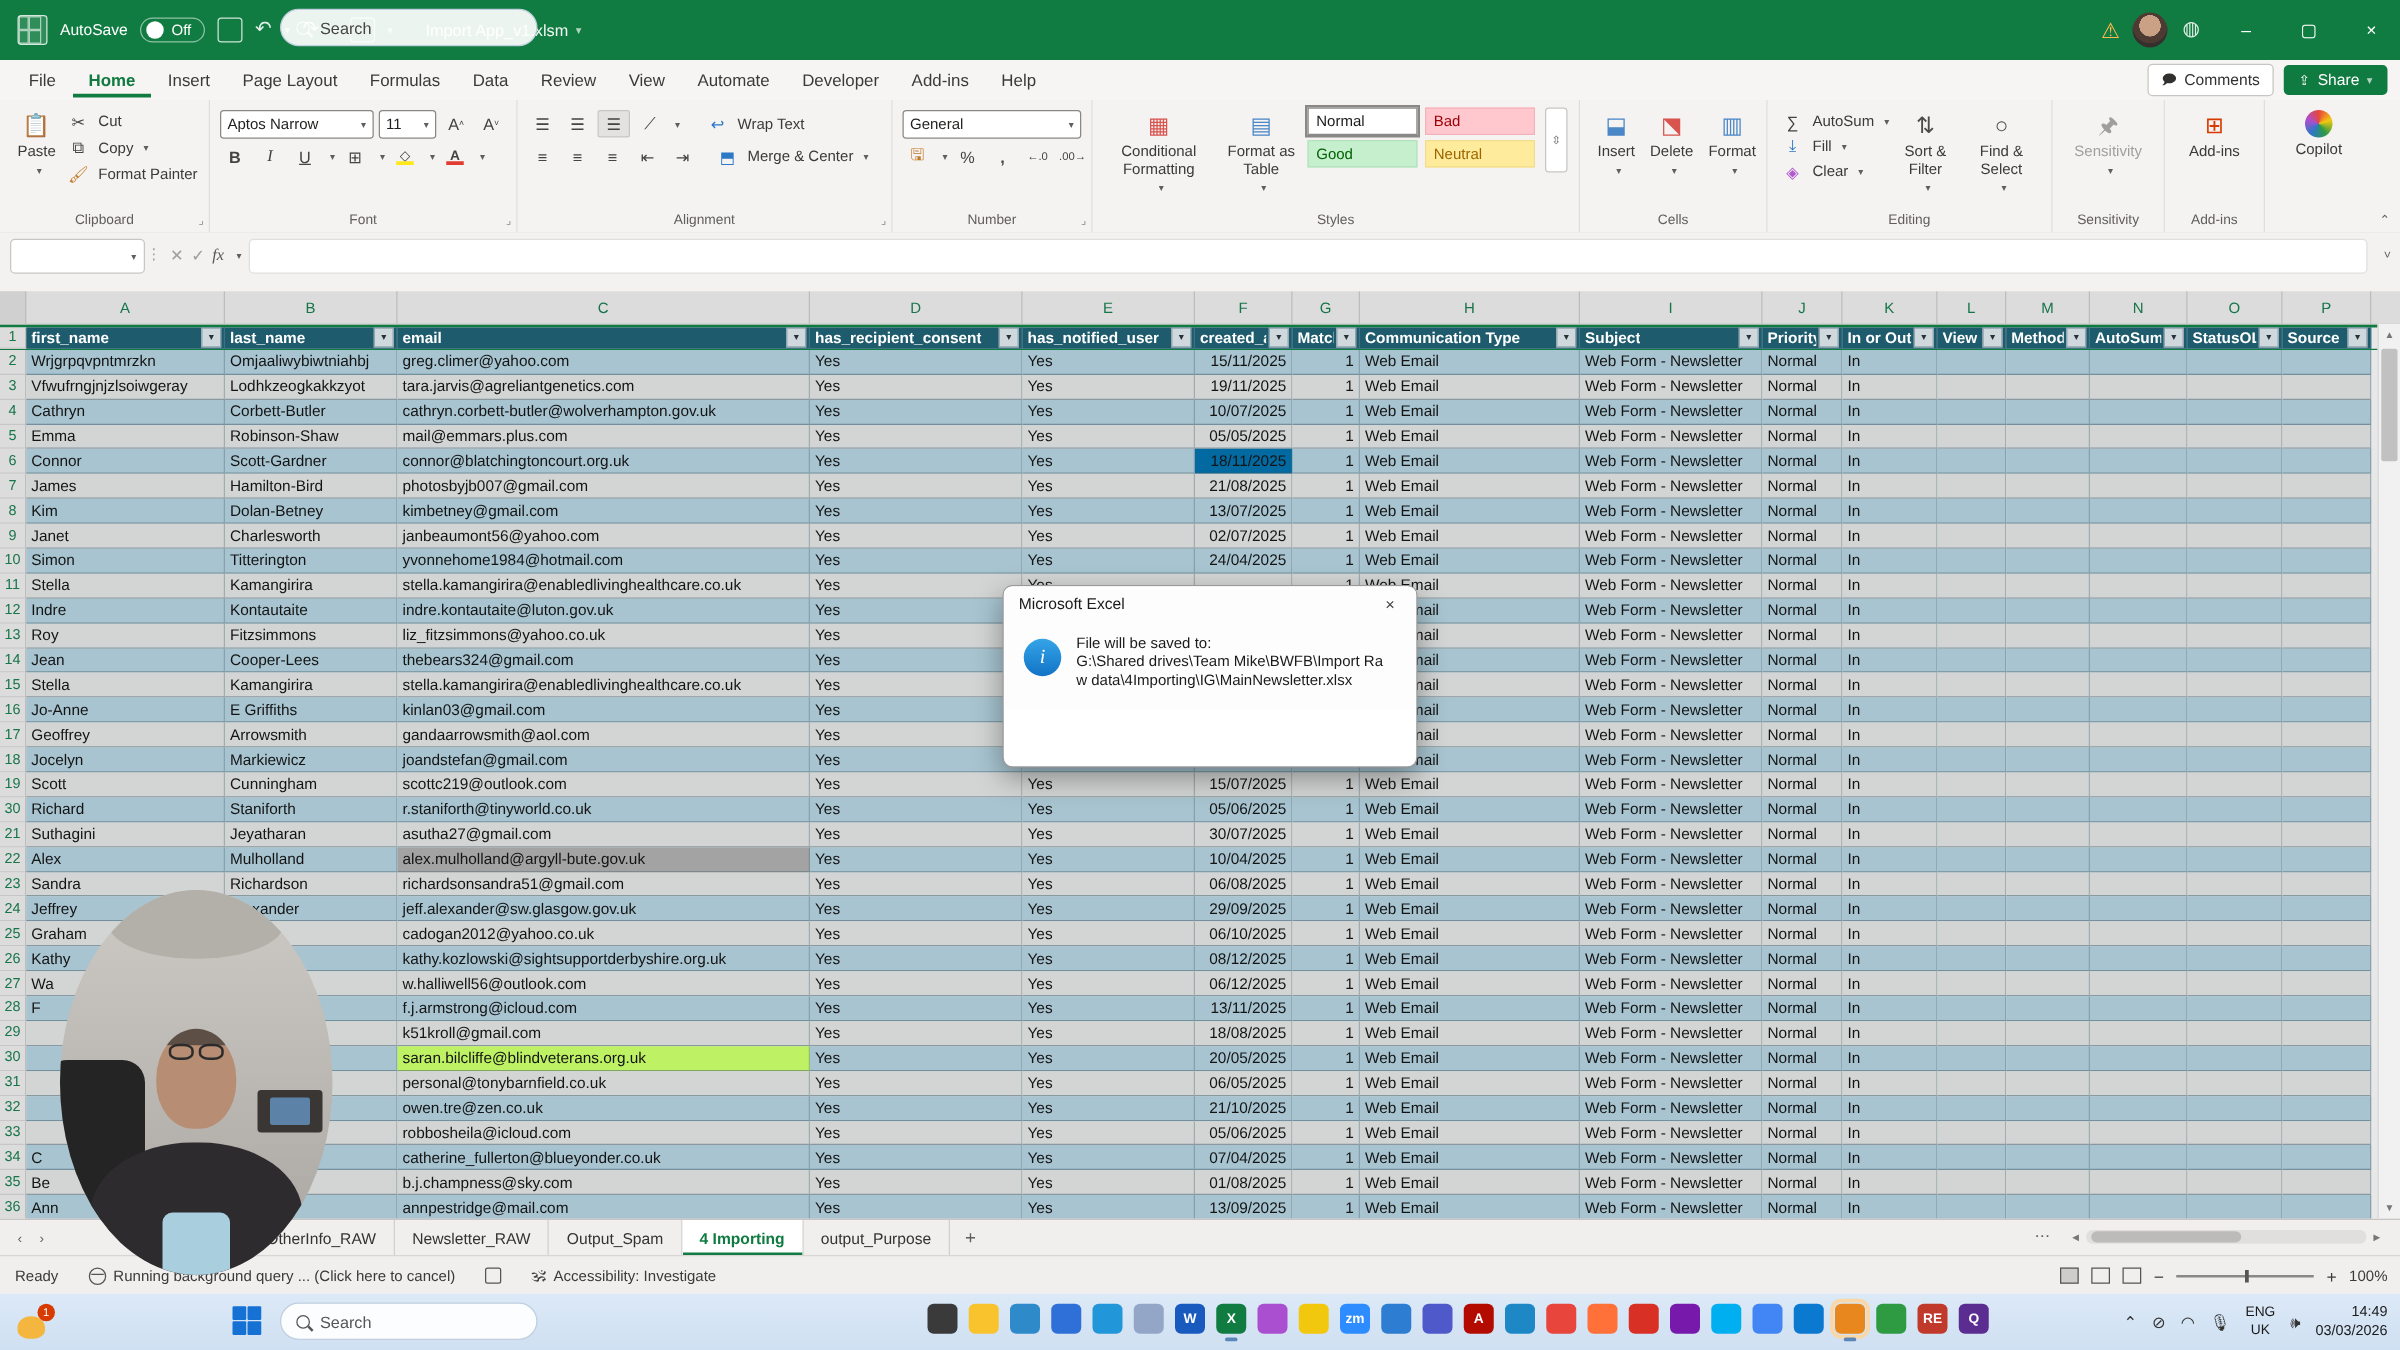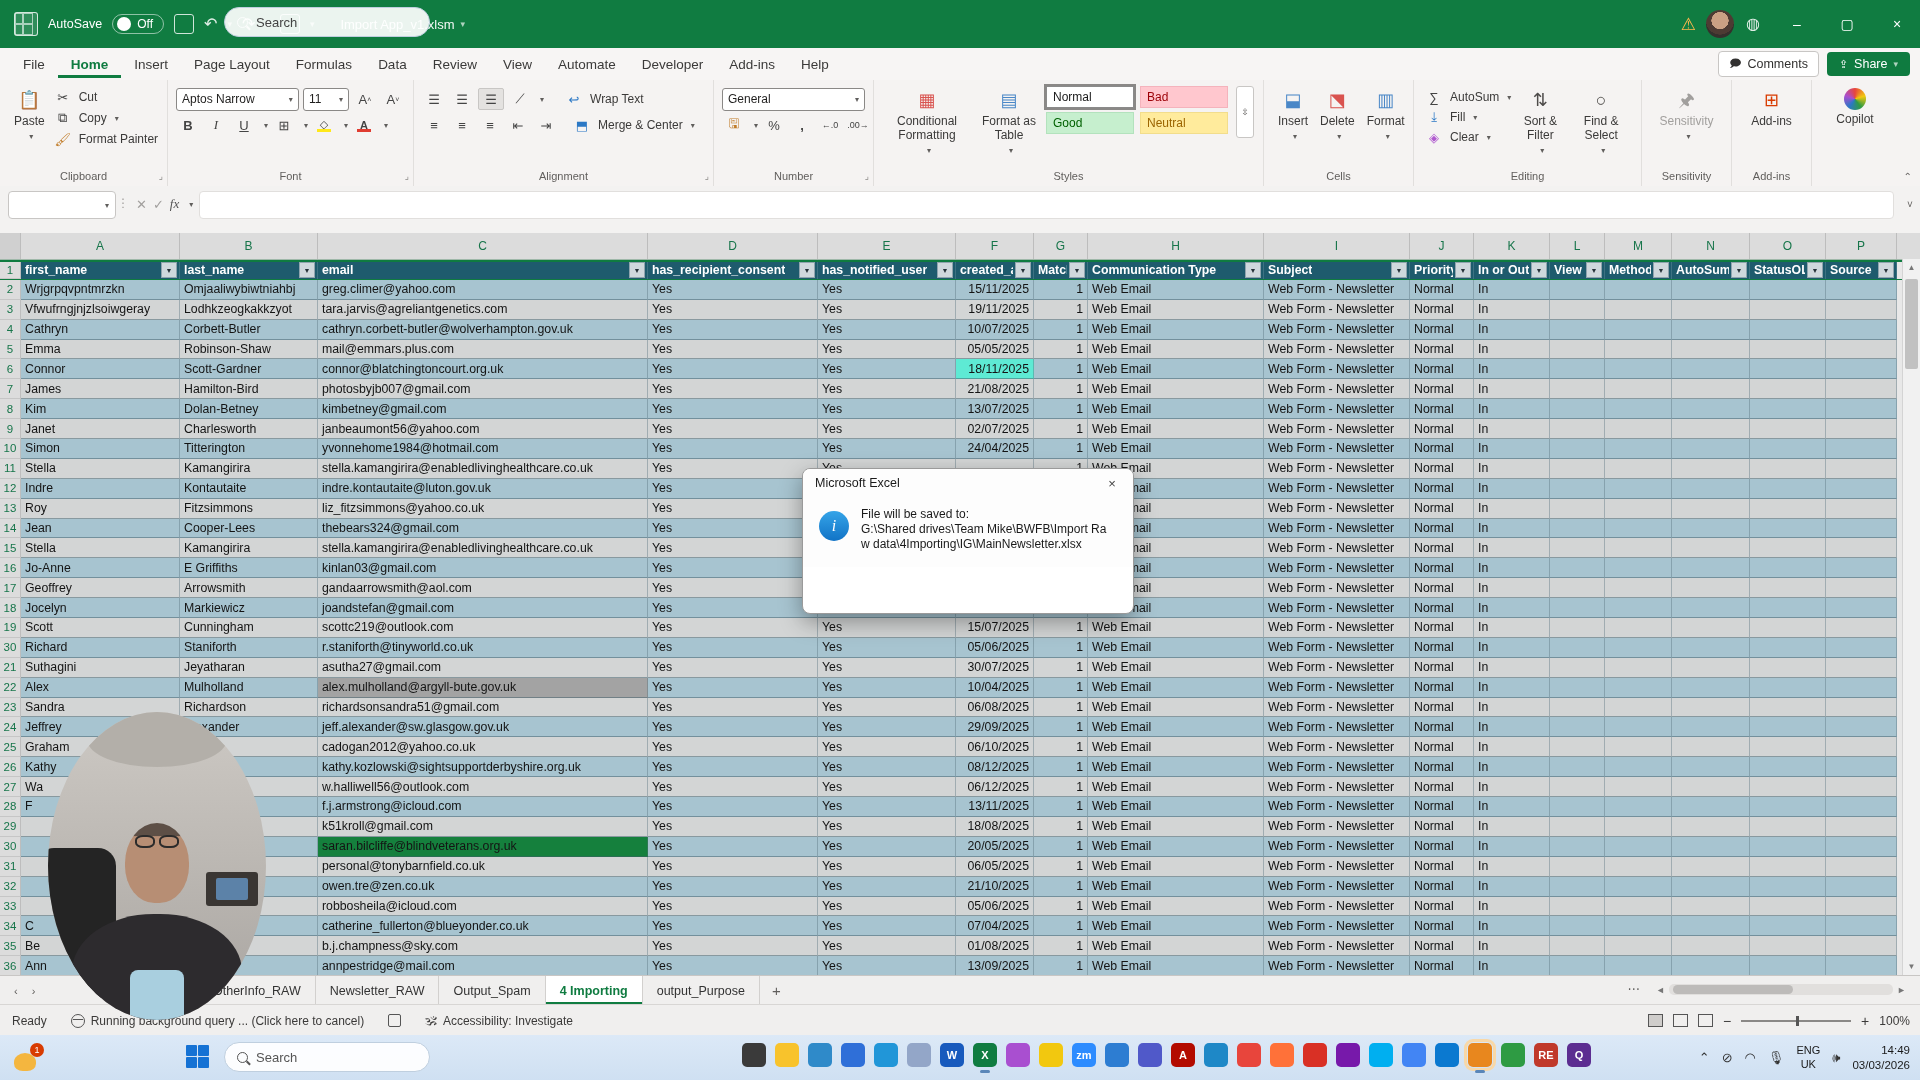--- a/index.html
+++ b/index.html
@@ -646,21 +646,21 @@
           <div class="cell" style="width: 76px; flex: 0 0 auto; background: rgb(211, 213, 213);"></div>
           <div class="cell" style="width: 71px; flex: 0 0 auto; background: rgb(211, 213, 213);"></div>
         </div>
         <div class="grow">
           <div class="rnum" style="width: 21px; flex: 0 0 auto;">6</div>
           <div class="cell" style="width: 159px; flex: 0 0 auto; background: rgb(167, 196, 208);">Connor</div>
           <div class="cell" style="width: 138px; flex: 0 0 auto; background: rgb(167, 196, 208);">Scott-Gardner</div>
           <div class="cell" style="width: 330px; flex: 0 0 auto; background: rgb(167, 196, 208);">connor@blatchingtoncourt.org.uk</div>
           <div class="cell" style="width: 170px; flex: 0 0 auto; background: rgb(167, 196, 208);">Yes</div>
           <div class="cell" style="width: 138px; flex: 0 0 auto; background: rgb(167, 196, 208);">Yes</div>
-          <div class="cell num" style="width: 78px; flex: 0 0 auto; background: #5eead4;">18/11/2025</div>
+          <div class="cell num" style="width: 78px; flex: 0 0 auto; background: #0369a1;">18/11/2025</div>
           <div class="cell num" style="width: 54px; flex: 0 0 auto; background: rgb(167, 196, 208);">1</div>
           <div class="cell" style="width: 176px; flex: 0 0 auto; background: rgb(167, 196, 208);">Web Email</div>
           <div class="cell" style="width: 146px; flex: 0 0 auto; background: rgb(167, 196, 208);">Web Form - Newsletter</div>
           <div class="cell" style="width: 64px; flex: 0 0 auto; background: rgb(167, 196, 208);">Normal</div>
           <div class="cell" style="width: 76px; flex: 0 0 auto; background: rgb(167, 196, 208);">In</div>
           <div class="cell" style="width: 55px; flex: 0 0 auto; background: rgb(167, 196, 208);"></div>
           <div class="cell" style="width: 67px; flex: 0 0 auto; background: rgb(167, 196, 208);"></div>
           <div class="cell" style="width: 78px; flex: 0 0 auto; background: rgb(167, 196, 208);"></div>
           <div class="cell" style="width: 76px; flex: 0 0 auto; background: rgb(167, 196, 208);"></div>
           <div class="cell" style="width: 71px; flex: 0 0 auto; background: rgb(167, 196, 208);"></div>
@@ -1099,21 +1099,21 @@
           <div class="cell" style="width: 55px; flex: 0 0 auto; background: rgb(211, 213, 213);"></div>
           <div class="cell" style="width: 67px; flex: 0 0 auto; background: rgb(211, 213, 213);"></div>
           <div class="cell" style="width: 78px; flex: 0 0 auto; background: rgb(211, 213, 213);"></div>
           <div class="cell" style="width: 76px; flex: 0 0 auto; background: rgb(211, 213, 213);"></div>
           <div class="cell" style="width: 71px; flex: 0 0 auto; background: rgb(211, 213, 213);"></div>
         </div>
         <div class="grow">
           <div class="rnum" style="width: 21px; flex: 0 0 auto;">30</div>
           <div class="cell" style="width: 159px; flex: 0 0 auto; background: rgb(167, 196, 208);"></div>
           <div class="cell" style="width: 138px; flex: 0 0 auto; background: rgb(167, 196, 208);"></div>
-          <div class="cell" style="width: 330px; flex: 0 0 auto; background: #15803d;">saran.bilcliffe@blindveterans.org.uk</div>
+          <div class="cell" style="width: 330px; flex: 0 0 auto; background: #bef264;">saran.bilcliffe@blindveterans.org.uk</div>
           <div class="cell" style="width: 170px; flex: 0 0 auto; background: rgb(167, 196, 208);">Yes</div>
           <div class="cell" style="width: 138px; flex: 0 0 auto; background: rgb(167, 196, 208);">Yes</div>
           <div class="cell num" style="width: 78px; flex: 0 0 auto; background: rgb(167, 196, 208);">20/05/2025</div>
           <div class="cell num" style="width: 54px; flex: 0 0 auto; background: rgb(167, 196, 208);">1</div>
           <div class="cell" style="width: 176px; flex: 0 0 auto; background: rgb(167, 196, 208);">Web Email</div>
           <div class="cell" style="width: 146px; flex: 0 0 auto; background: rgb(167, 196, 208);">Web Form - Newsletter</div>
           <div class="cell" style="width: 64px; flex: 0 0 auto; background: rgb(167, 196, 208);">Normal</div>
           <div class="cell" style="width: 76px; flex: 0 0 auto; background: rgb(167, 196, 208);">In</div>
           <div class="cell" style="width: 55px; flex: 0 0 auto; background: rgb(167, 196, 208);"></div>
           <div class="cell" style="width: 67px; flex: 0 0 auto; background: rgb(167, 196, 208);"></div>

